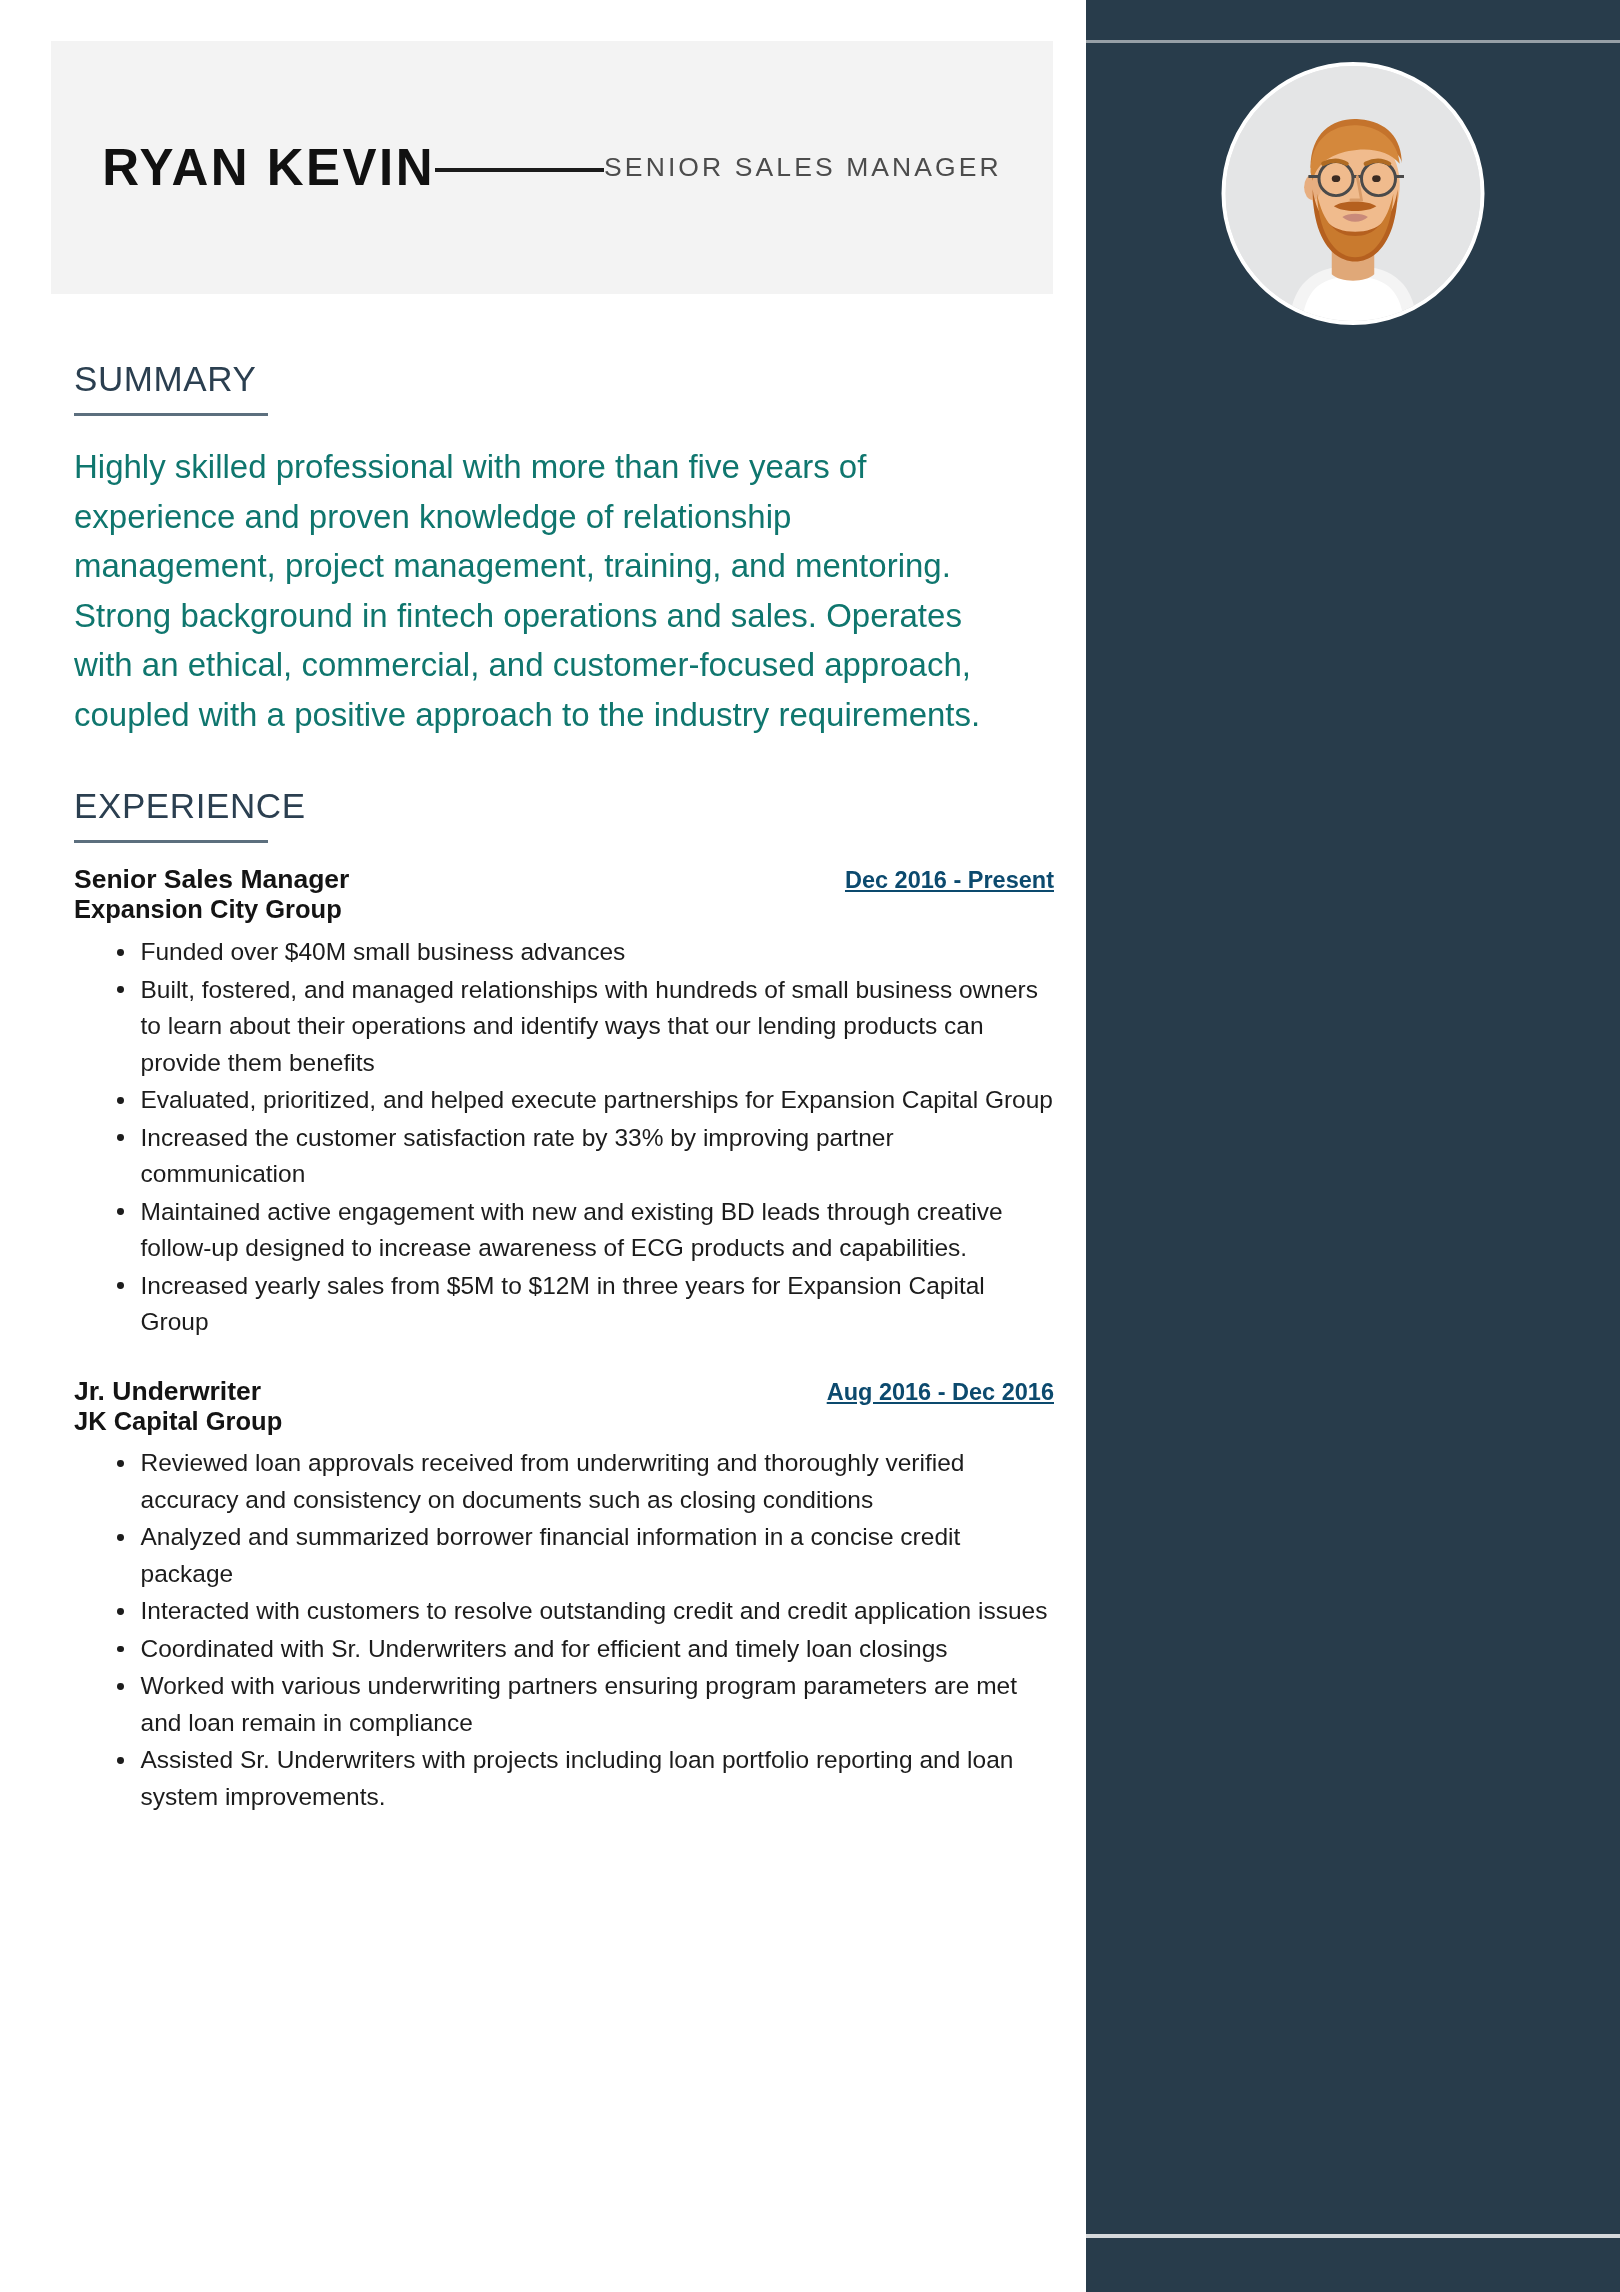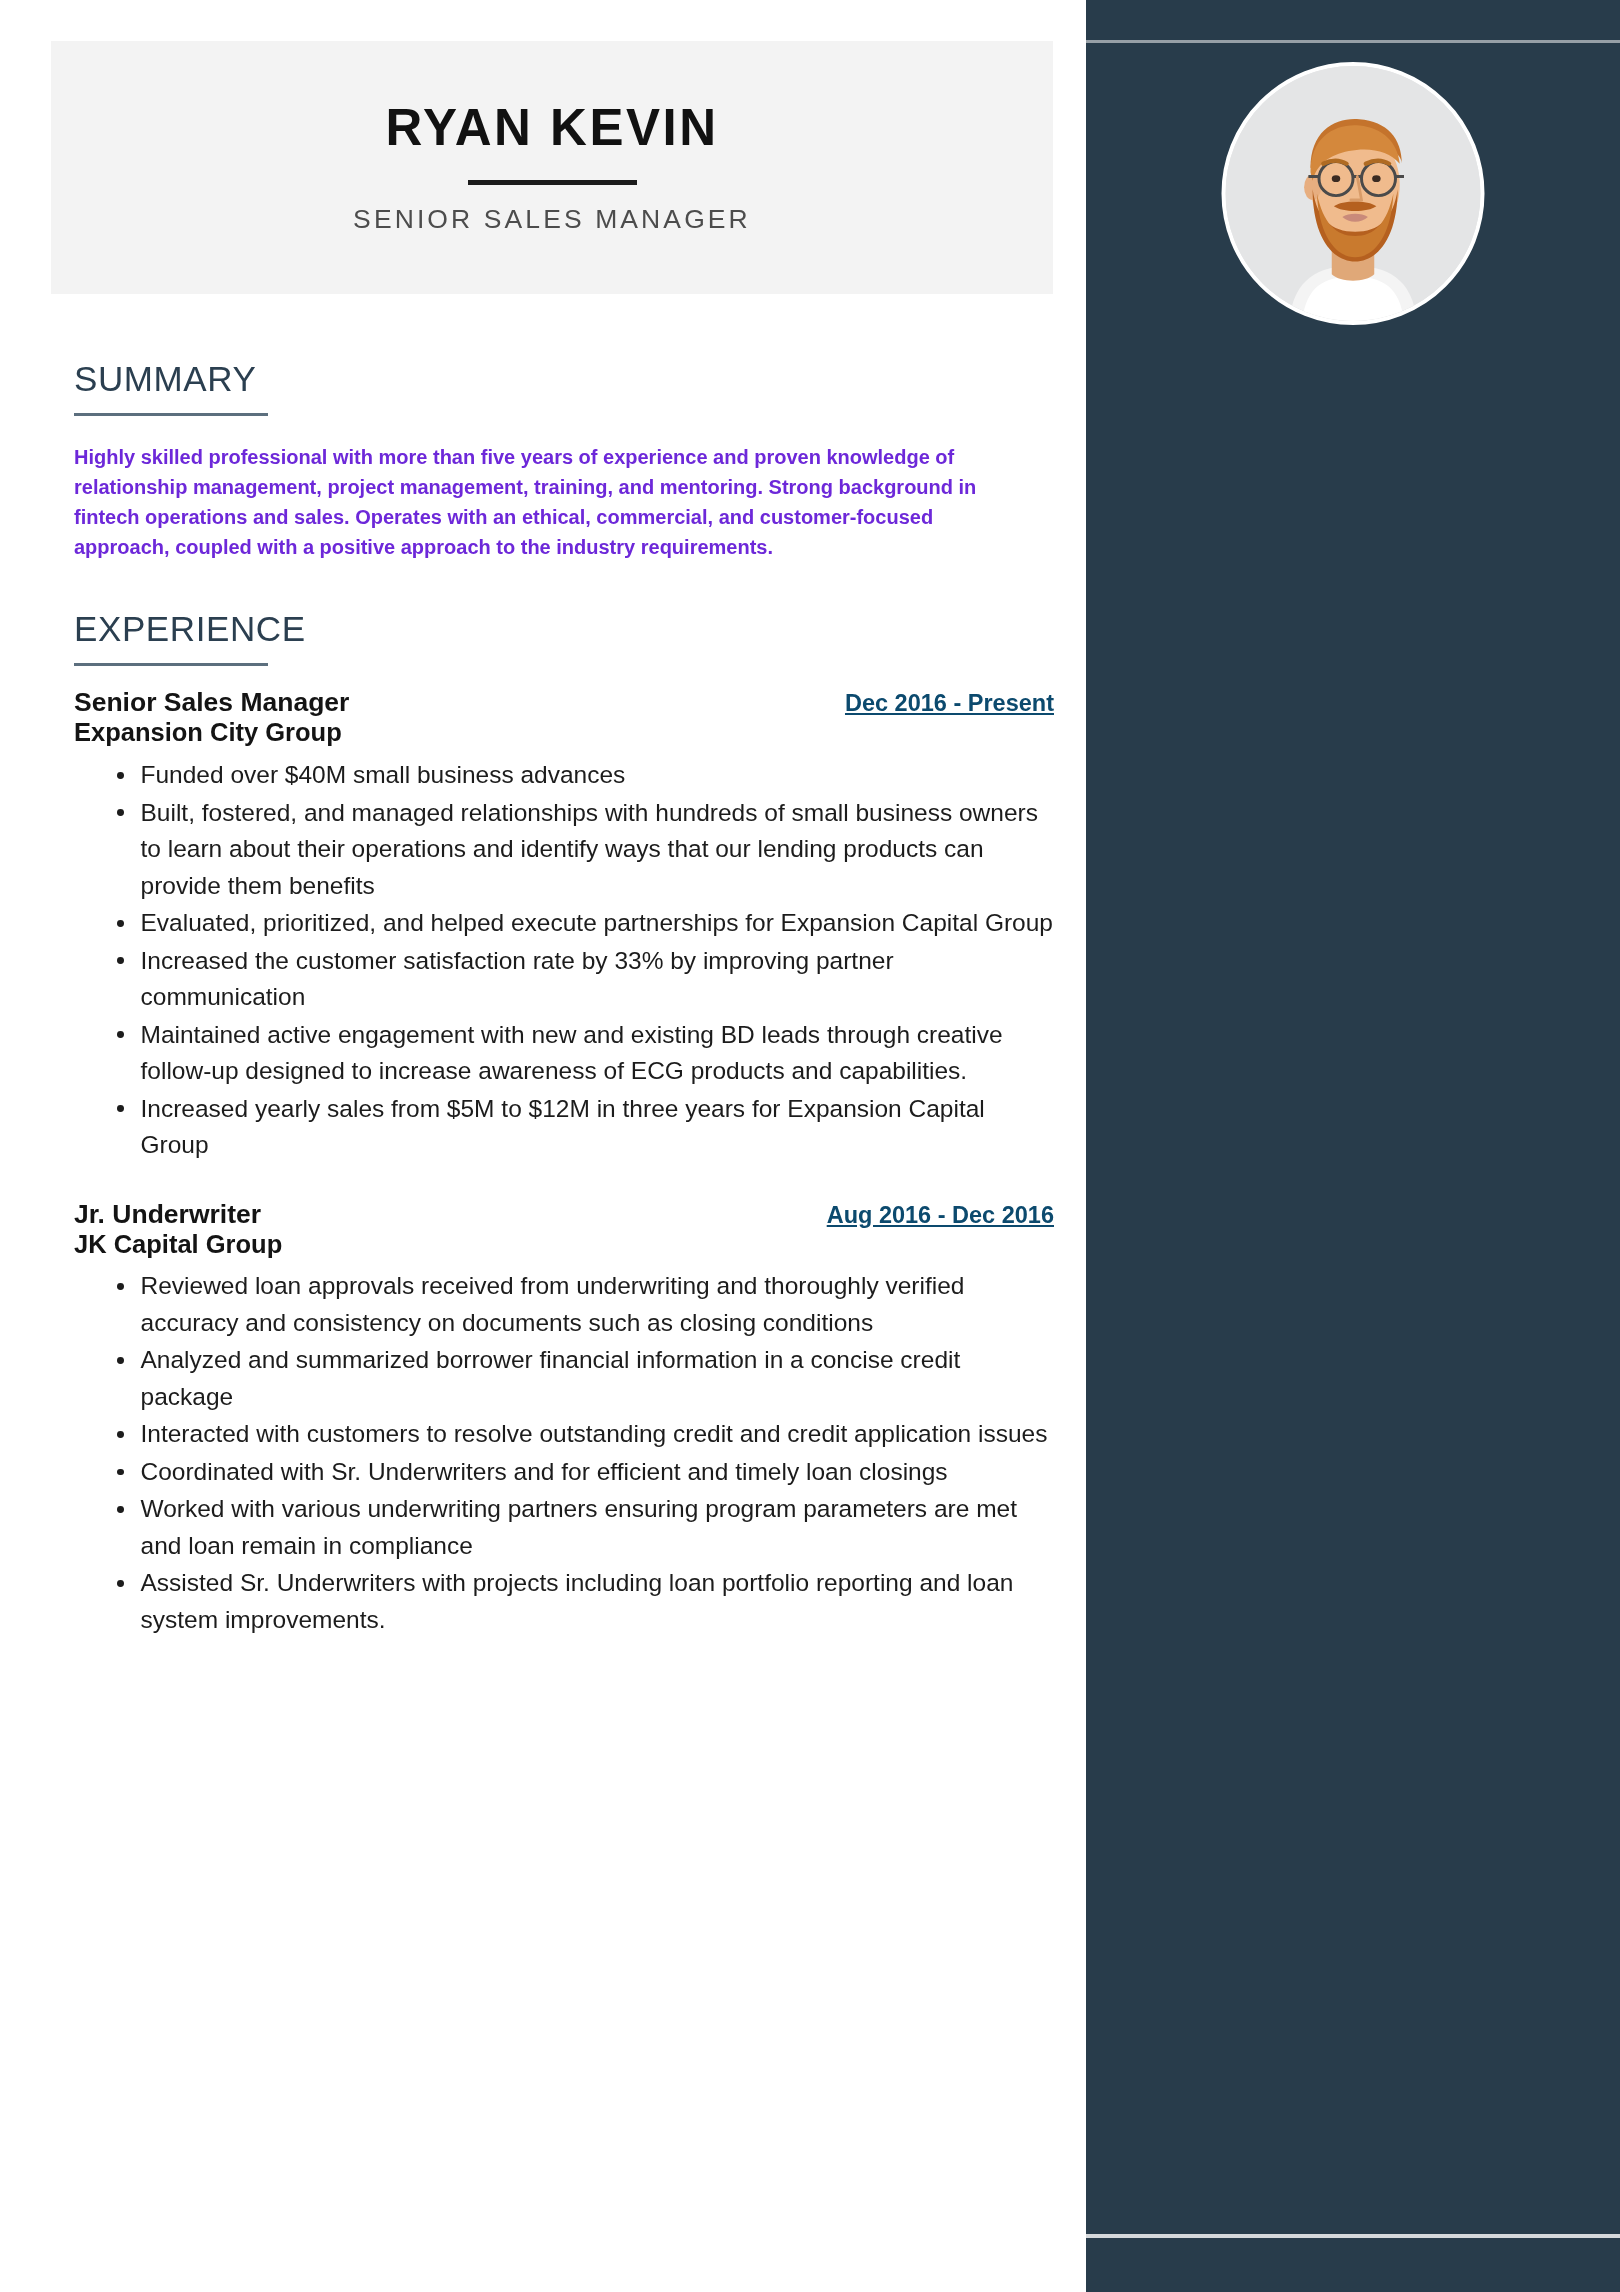--- a/index.html
+++ b/index.html
@@ -57,21 +57,21 @@
 
   
   .headband {
     position: absolute;
     left: 51px;
     top: 41px;
     width: 1002px;
     height: 253px;
     background: #f3f3f3;
     display: flex;
-    flex-direction: column;
+    flex-direction: row;
     align-items: center;
     justify-content: center;
   }
   .name {
     font-size: 51px;
     font-weight: 700;
     letter-spacing: 2.5px;
     color: #111111;
     line-height: 1;
   }
@@ -102,25 +102,24 @@
     line-height: 1;
   }
   .sec-rule {
     width: 194px;
     height: 2.9px;
     background: #5c6f7e;
     margin-top: 16.7px;
   }
   .summary-text {
     margin-top: 26.5px;
-    font-size: 20px;
+    font-size: 33px;
     line-height: 1.5;
-    color: #6d28d9;
+    color: #0f766e;
     width: 912px;
-    font-weight: bold;
   }
 
   .exp-block { margin-top: 21.6px; }
   .exp-head {
     display: flex;
     justify-content: space-between;
     align-items: baseline;
   }
   .exp-title {
     font-size: 26.5px;

